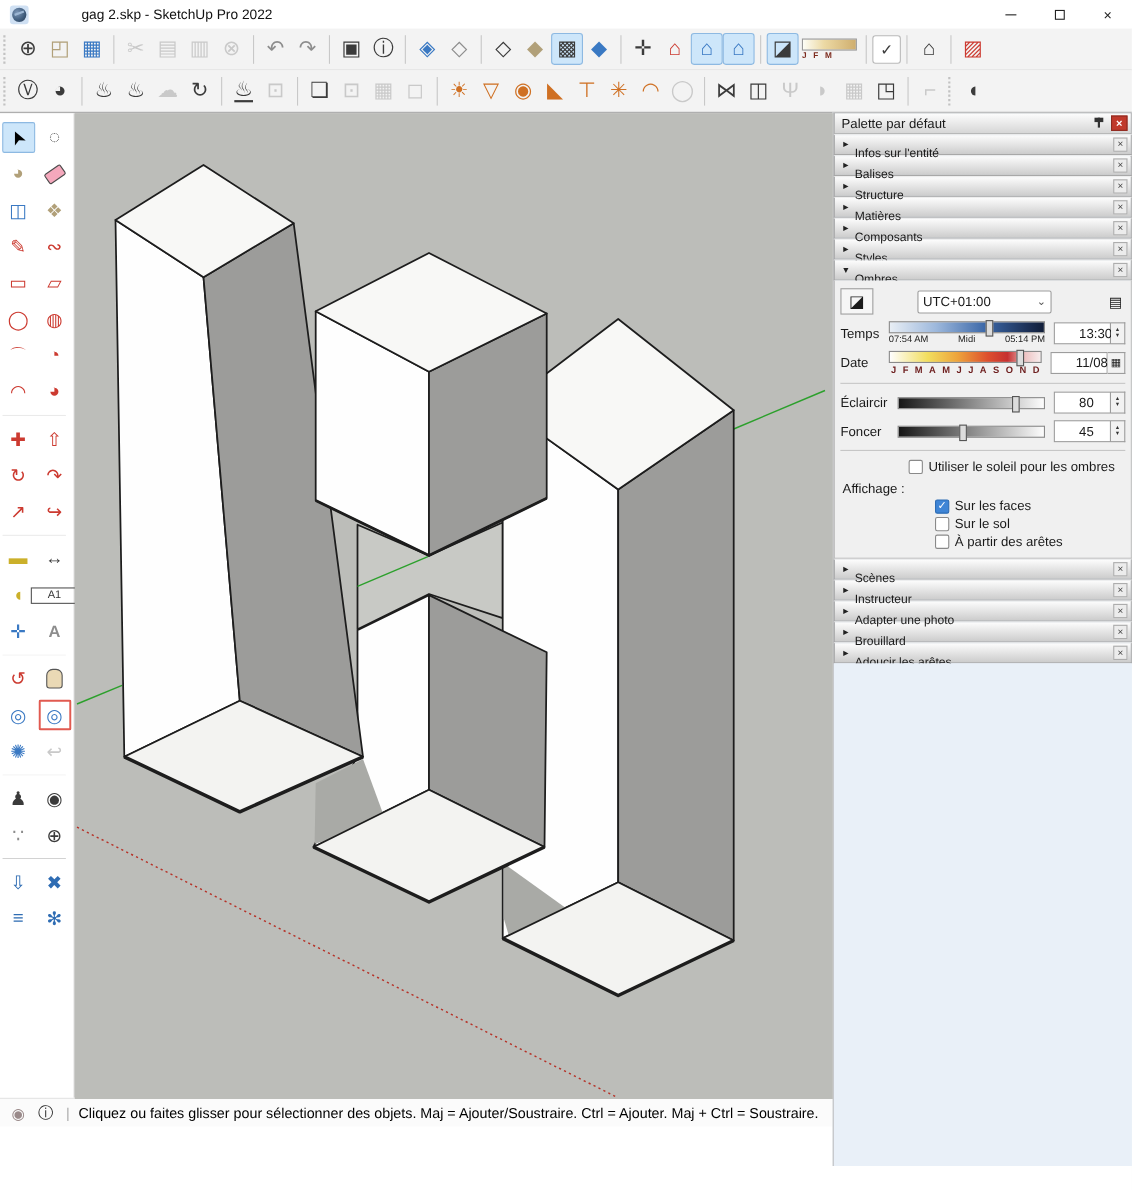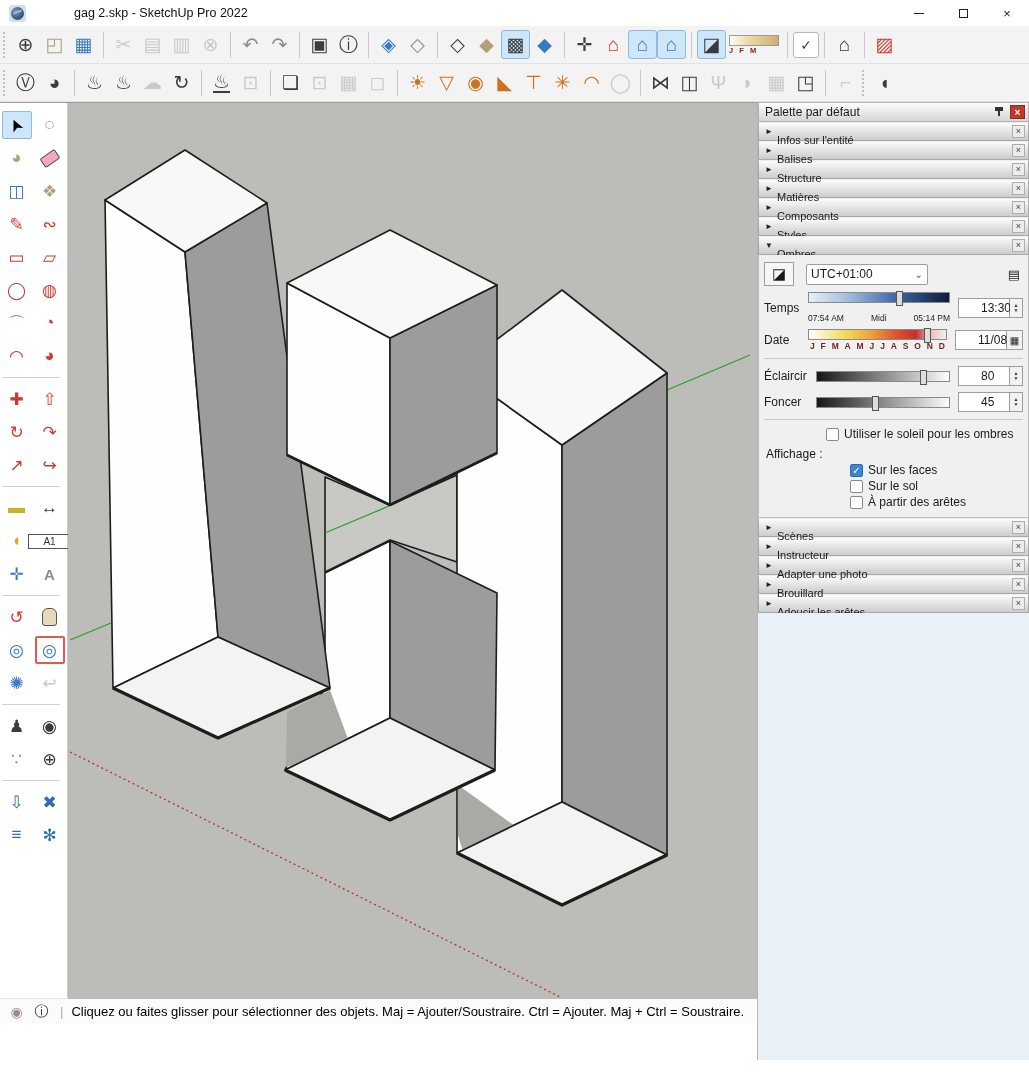--- a/index.html
+++ b/index.html
@@ -89,32 +89,32 @@
   .tray .x { margin-left:auto; width:13px; height:13px; border:1px solid #adadad; background:#ececec;
     font-size:9px; line-height:11px; text-align:center; color:#444; }
 
   .ombres-body { background:#f0f0f0; border:1px solid #bdbdbd; border-top:none; padding:7px 5px 6px 5px;
     flex:none; }
   .orow { display:flex; align-items:center; margin-bottom:6px; }
   .olabel { width:44px; font-size:12px; flex:none; }
   .shadow-btn { width:30px; height:24px; border:1px solid #9f9f9f; background:#f6f6f6; display:flex;
     align-items:center; justify-content:center; font-size:15px; margin-right:12px; }
   .combo { width:122px; height:21px; background:#fff; border:1px solid #9d9d9d; border-radius:2px;
-    display:flex; align-items:center; padding:0 4px; font-size:12px; }
+    display:flex; align-items:center; padding:0 4px; font-size:12px;margin-left:28px; }
   .combo .chev { margin-left:auto; font-size:10px; color:#555; }
   .details-btn { margin-left:auto; width:18px; height:18px; font-size:13px; display:flex;
     align-items:center; justify-content:center; color:#222; }
   .sliderwrap { flex:1; margin-right:8px; position:relative; }
   .track { height:11px; border:1px solid #8a8a8a; position:relative; }
   .track-time { background:linear-gradient(90deg,#e8eef5,#9db8dc 30%,#3c68a8 62%,#1b2f55 90%,#101d38); }
   .track-date { background:linear-gradient(90deg,#fefefe,#f2de5e 25%,#eda33b 45%,#dd4f2e 65%,#c63030 78%,#eec4c4 90%,#f7ecec); }
   .track-bw { background:linear-gradient(90deg,#161616,#fdfdfd); }
   .thumb { position:absolute; top:-2px; width:7px; height:15px; background:#dcdcdc;
     border:1px solid #555; }
-  .subl { display:flex; justify-content:space-between; font-size:8.5px; color:#222; margin-top:10px;gap:12px; }
+  .subl { display:flex; justify-content:space-between; font-size:8.5px; color:#222; margin-top:0;gap:12px; }
   .months { font-size:8.5px; font-weight:bold; color:#6e1f1f; letter-spacing:0; display:flex;
     justify-content:space-between; margin-top:1px; padding:0 2px; }
   .vbox { width:52px; height:20px; background:#fff; border:1px solid #9d9d9d; display:flex;
     align-items:center; padding-left:22px; font-size:12px; flex:none; }
   .spin { width:13px; height:20px; border:1px solid #9d9d9d; border-left:none; background:#f2f2f2;
     display:flex; flex-direction:column; align-items:center; justify-content:center; flex:none; }
   .spin span { font-size:5px; line-height:5px; color:#333; }
   .calbtn { width:16px; height:20px; border:1px solid #9d9d9d; border-left:none; background:#f2f2f2;
     font-size:10px; display:flex; align-items:center; justify-content:center; flex:none; }
   .osep { border:none; border-top:1px solid #c6c6c6; margin:7px 0; }

